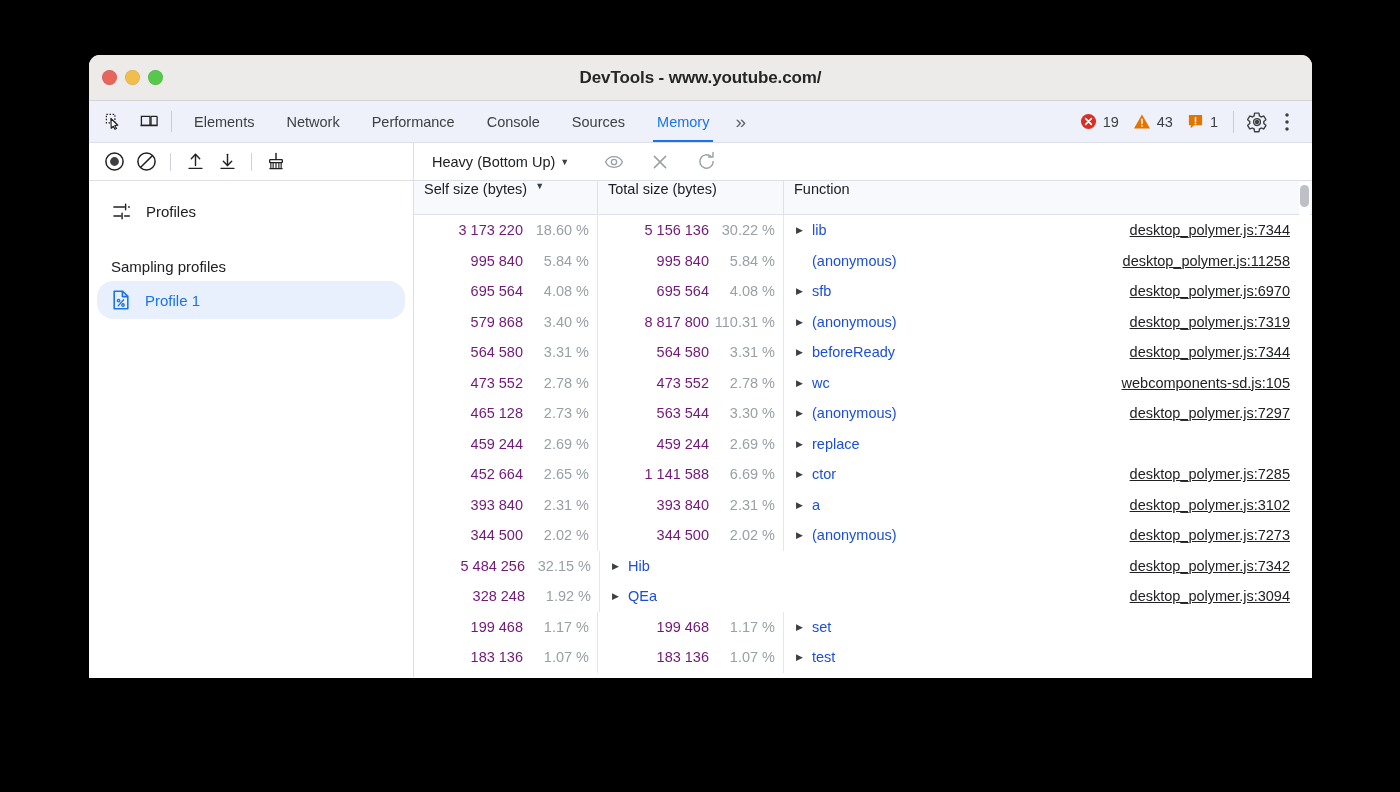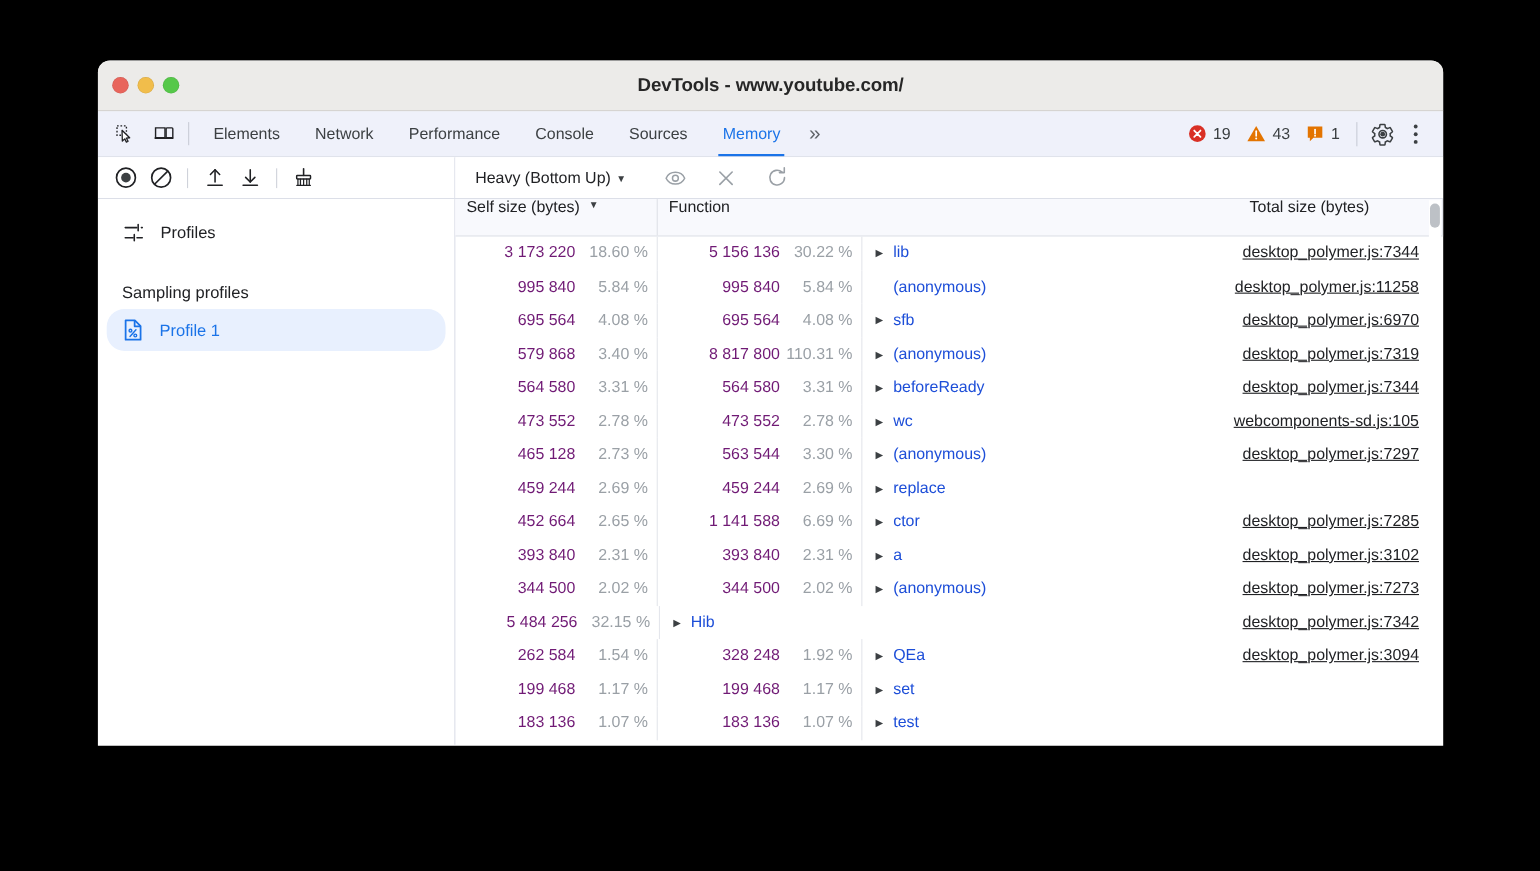--- a/index.html
+++ b/index.html
@@ -376,25 +376,25 @@
         <span>Profile 1</span>
       </div>
     </div>
 
     <div id="grid">
       <div class="grid-head">
         <div class="gh c1">
           <span>Self size (bytes)</span>
           <span class="sort-arrow">▼</span>
         </div>
+        <div class="gh c2">
+          <span>Total size (bytes)</span>
+        </div>
         <div class="gh c3">
           <span>Function</span>
-        </div>
-        <div class="gh c2">
-          <span>Total size (bytes)</span>
         </div>
       </div>
       <div class="rows" id="rows-container">
           <div class="row">
             <div class="cell c1">
               <span class="num">3 173 220</span>
               <span class="pct">18.60 %</span>
             </div>
             <div class="cell c2">
               <span class="num">5 156 136</span>
@@ -560,24 +560,20 @@
               <span class="num">5 484 256</span>
               <span class="pct">32.15 %</span>
             </div>
             <div class="cell c3">
               <span class="tri">▶</span>
               <span class="fname">Hib</span>
               <span class="flink">desktop_polymer.js:7342</span>
             </div>
           </div>
           <div class="row">
-            <div class="cell c1">
-              <span class="num">262 584</span>
-              <span class="pct">1.54 %</span>
-            </div>
             <div class="cell c2">
               <span class="num">328 248</span>
               <span class="pct">1.92 %</span>
             </div>
             <div class="cell c3">
               <span class="tri">▶</span>
               <span class="fname">QEa</span>
               <span class="flink">desktop_polymer.js:3094</span>
             </div>
           </div>

